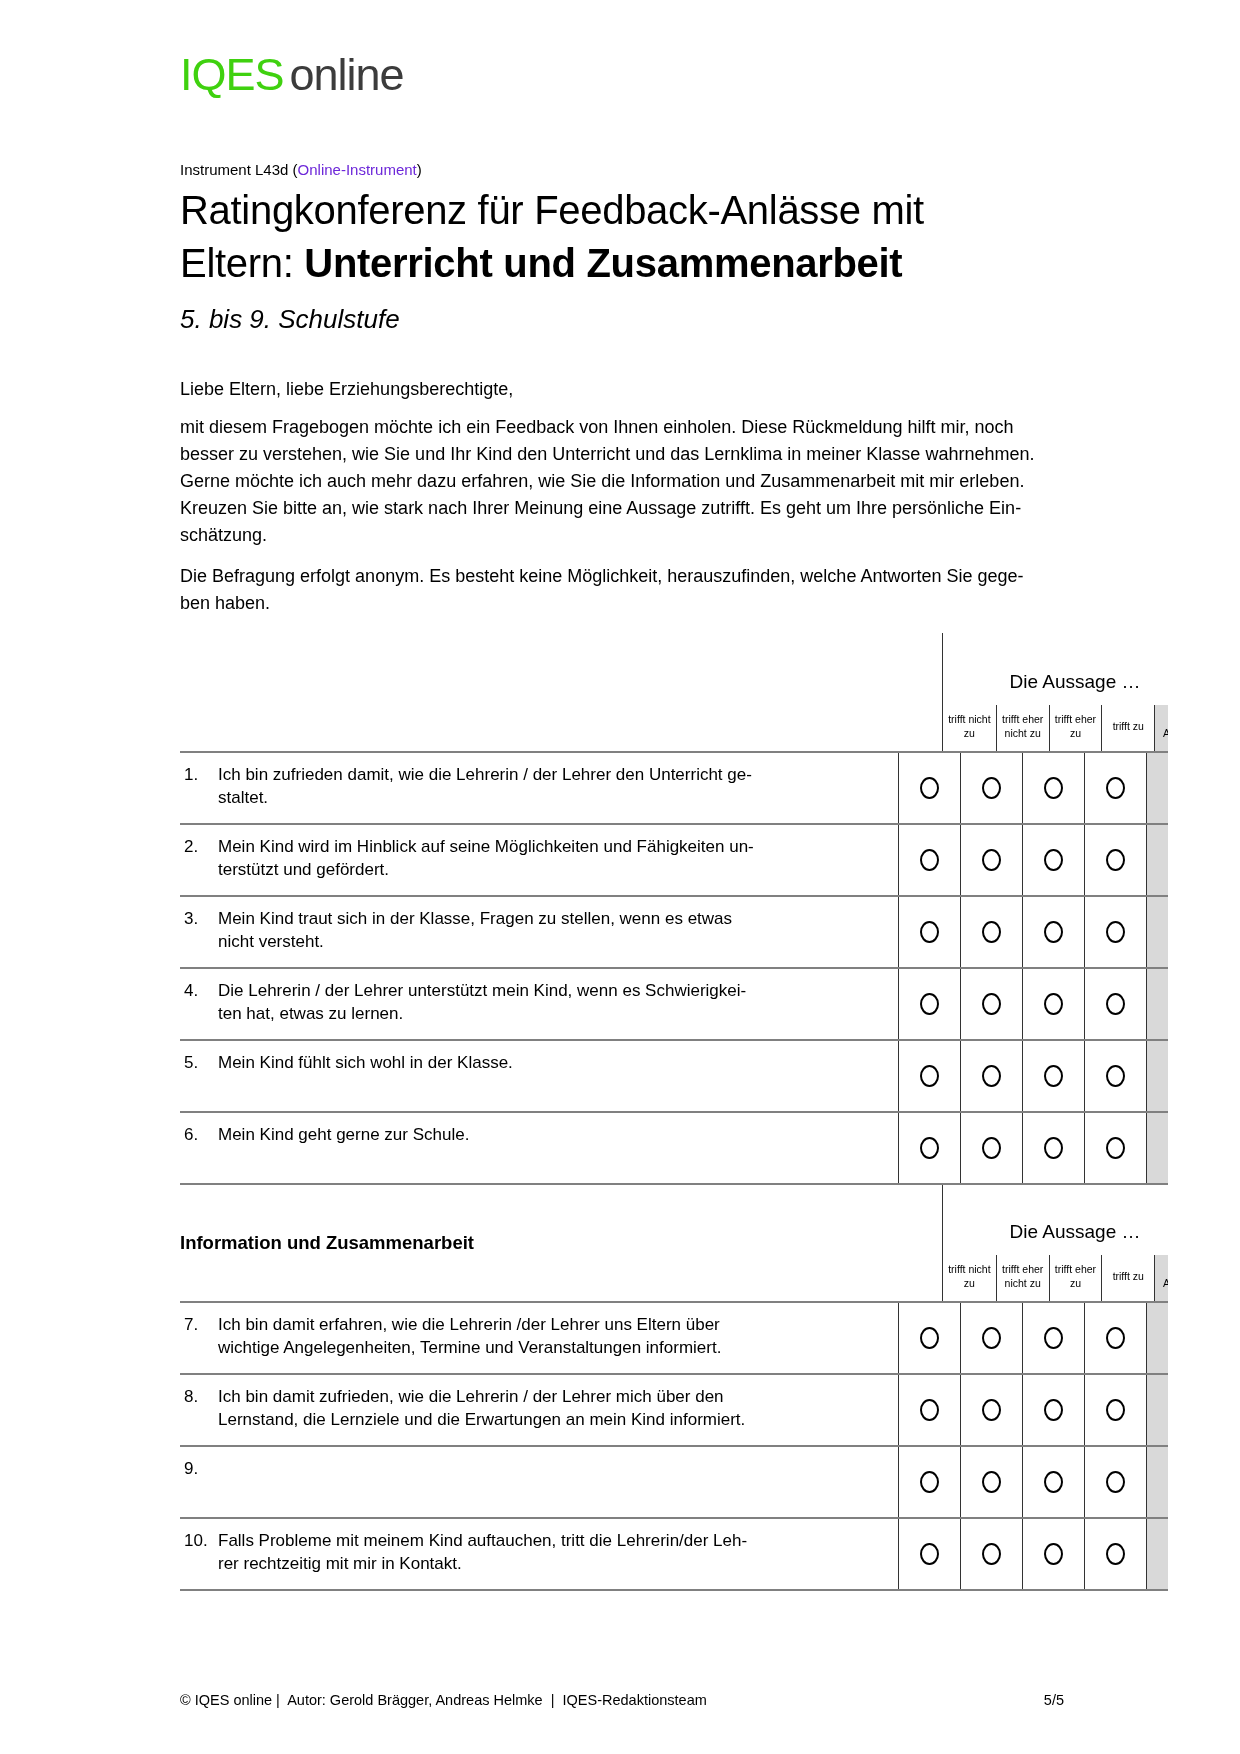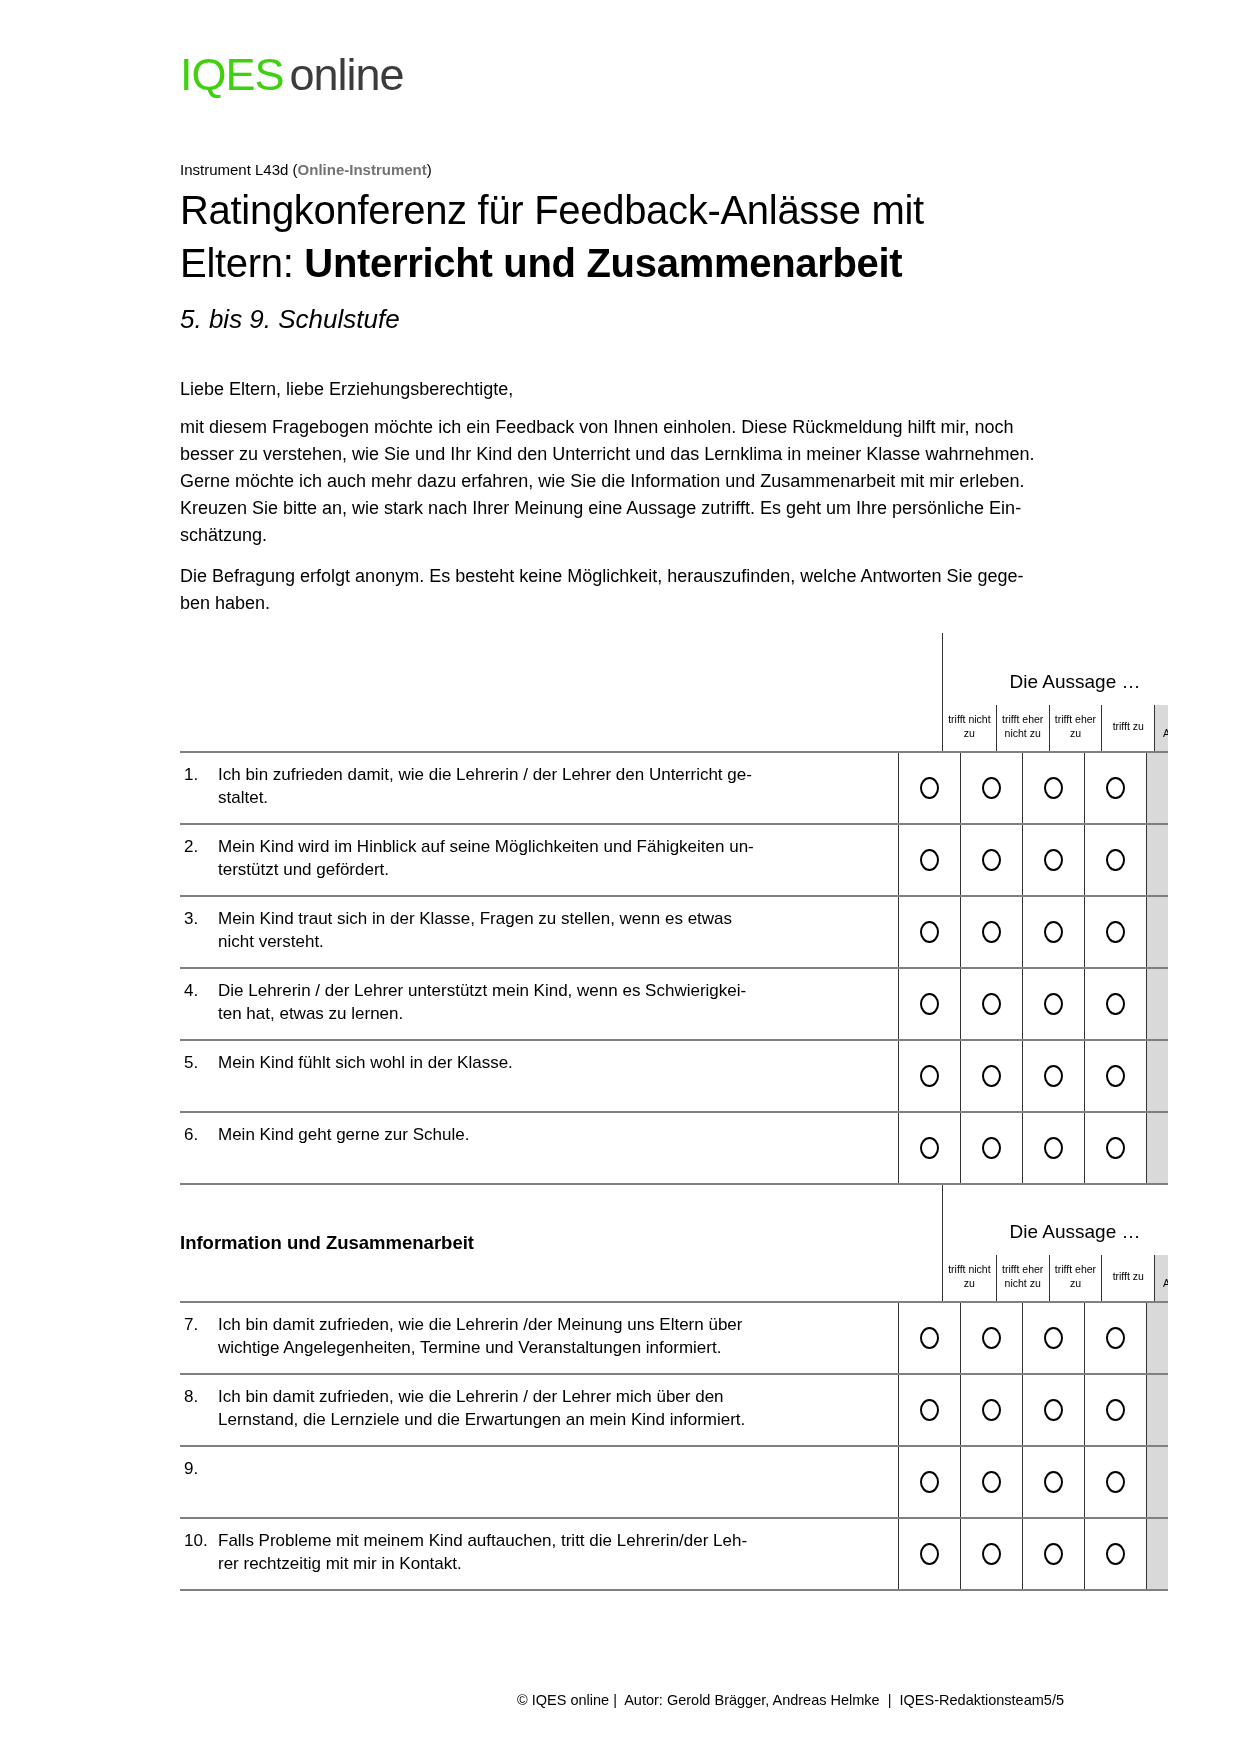--- a/index.html
+++ b/index.html
@@ -16,21 +16,21 @@
   }
   .content { padding: 0 104px 0 108px; }
 
   
   .logo { margin-top: 52px; font-size: 45px; letter-spacing: -1px; line-height: 1; }
   .logo-iqes { color: #3fd10f; }
   .logo-online { color: #3c3c3c; margin-left: 6px; }
 
   
   .instrument { margin-top: 64px; font-size: 15px; }
-  .instrument .green { color: #737373; font-weight: bold; }
+  .instrument .green { color: #6d28d9; font-weight: normal; }
   h1.title { margin-top: 6px; font-size: 40px; font-weight: normal; line-height: 1.32; letter-spacing: -0.3px; }
   h1.title .b { font-weight: bold; }
   .subtitle { margin-top: 14px; font-size: 26px; font-weight: normal; font-style: italic; }
 
   
   .greeting { margin-top: 44px; font-size: 18px; }
   .para { margin-top: 14px; font-size: 18px; line-height: 1.5; white-space: pre-line; }
 
   
   .survey { margin-top: 16px; width: 1028px; border-bottom: 2px solid #808080; }
@@ -58,21 +58,21 @@
   .opt-cell { display: flex; align-items: center; justify-content: center; border-left: 1px solid #333; }
   .opt-cell:last-child { border-right: 1px solid #333; }
   .radio {
     width: 19px; height: 22px; border: 2px solid #000; border-radius: 50%;
     background: transparent; display: inline-block; cursor: pointer;
   }
 
   
   .footer {
     position: absolute; left: 108px; right: 104px; bottom: 46px;
-    display: flex; justify-content: flex-end;
+    display: flex; justify-content: space-between;
     font-size: 14.5px; white-space: pre;
   }
 </style>
 </head>
 <body>
 
 <div class="page">
   <div class="content">
 
     <div class="logo">
@@ -259,21 +259,21 @@
 zu</div>
               <div class="scale-opt">trifft zu</div>
               <div class="scale-opt gray">keine
 Angabe</div>
             </div>
           </div>
         </div>
         <div class="row">
           <div class="stmt">
             <span class="num">7.</span>
-            <span class="stmt-text">Ich bin damit zufrieden, wie die Lehrerin /der Meinung uns Eltern über
+            <span class="stmt-text">Ich bin damit erfahren, wie die Lehrerin /der Lehrer uns Eltern über
 wichtige Angelegenheiten, Termine und Veranstaltungen informiert.</span>
           </div>
           <div class="opt-cell">
             <span class="radio"></span>
           </div>
           <div class="opt-cell">
             <span class="radio"></span>
           </div>
           <div class="opt-cell">
             <span class="radio"></span>

